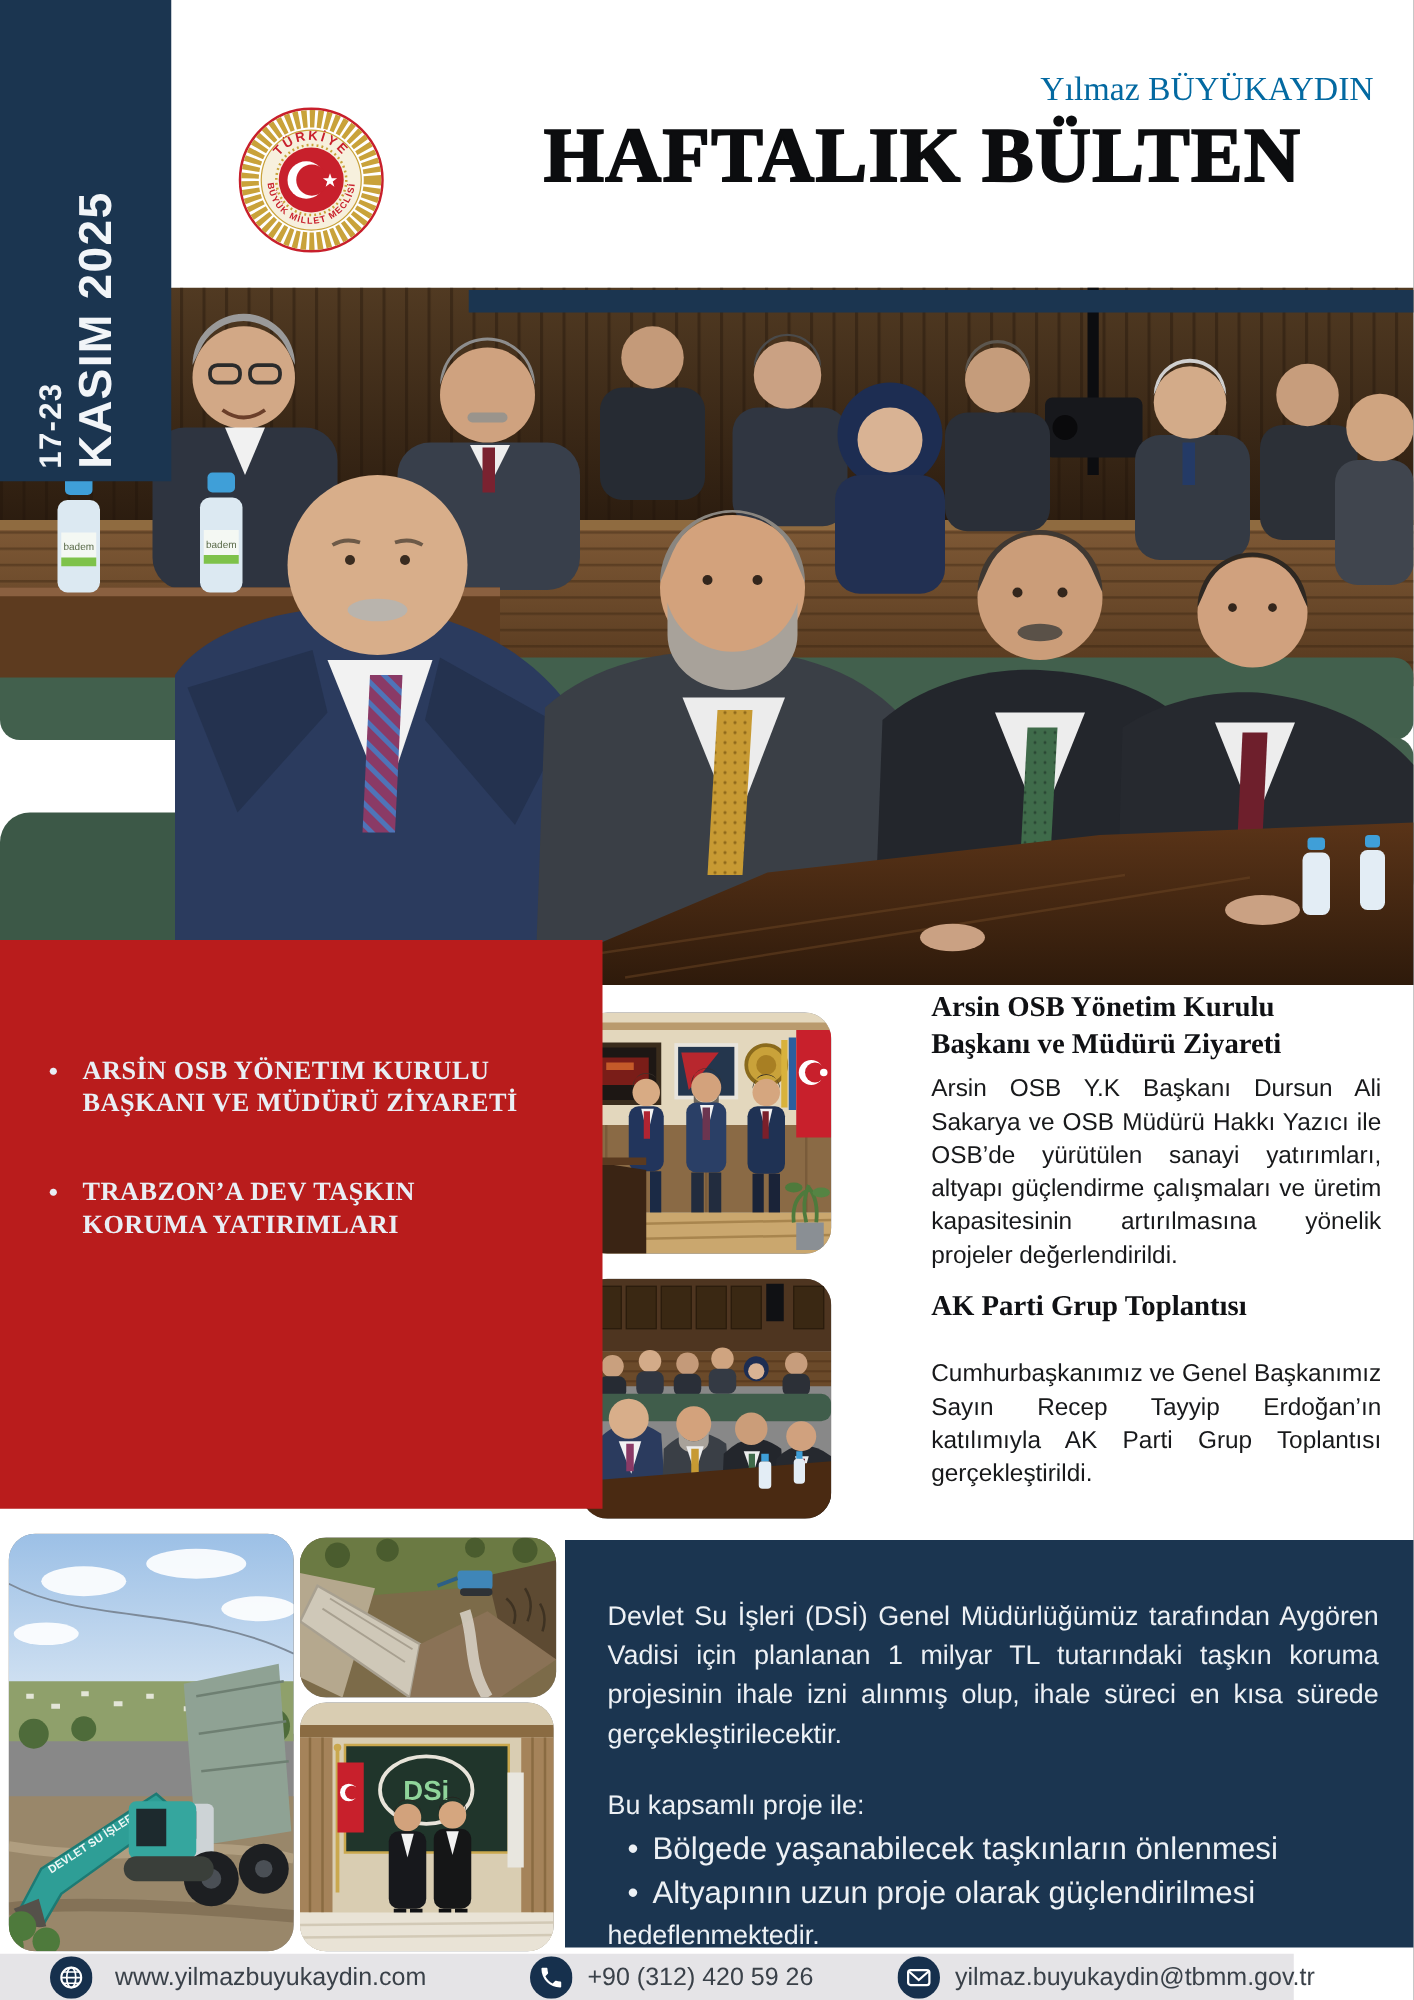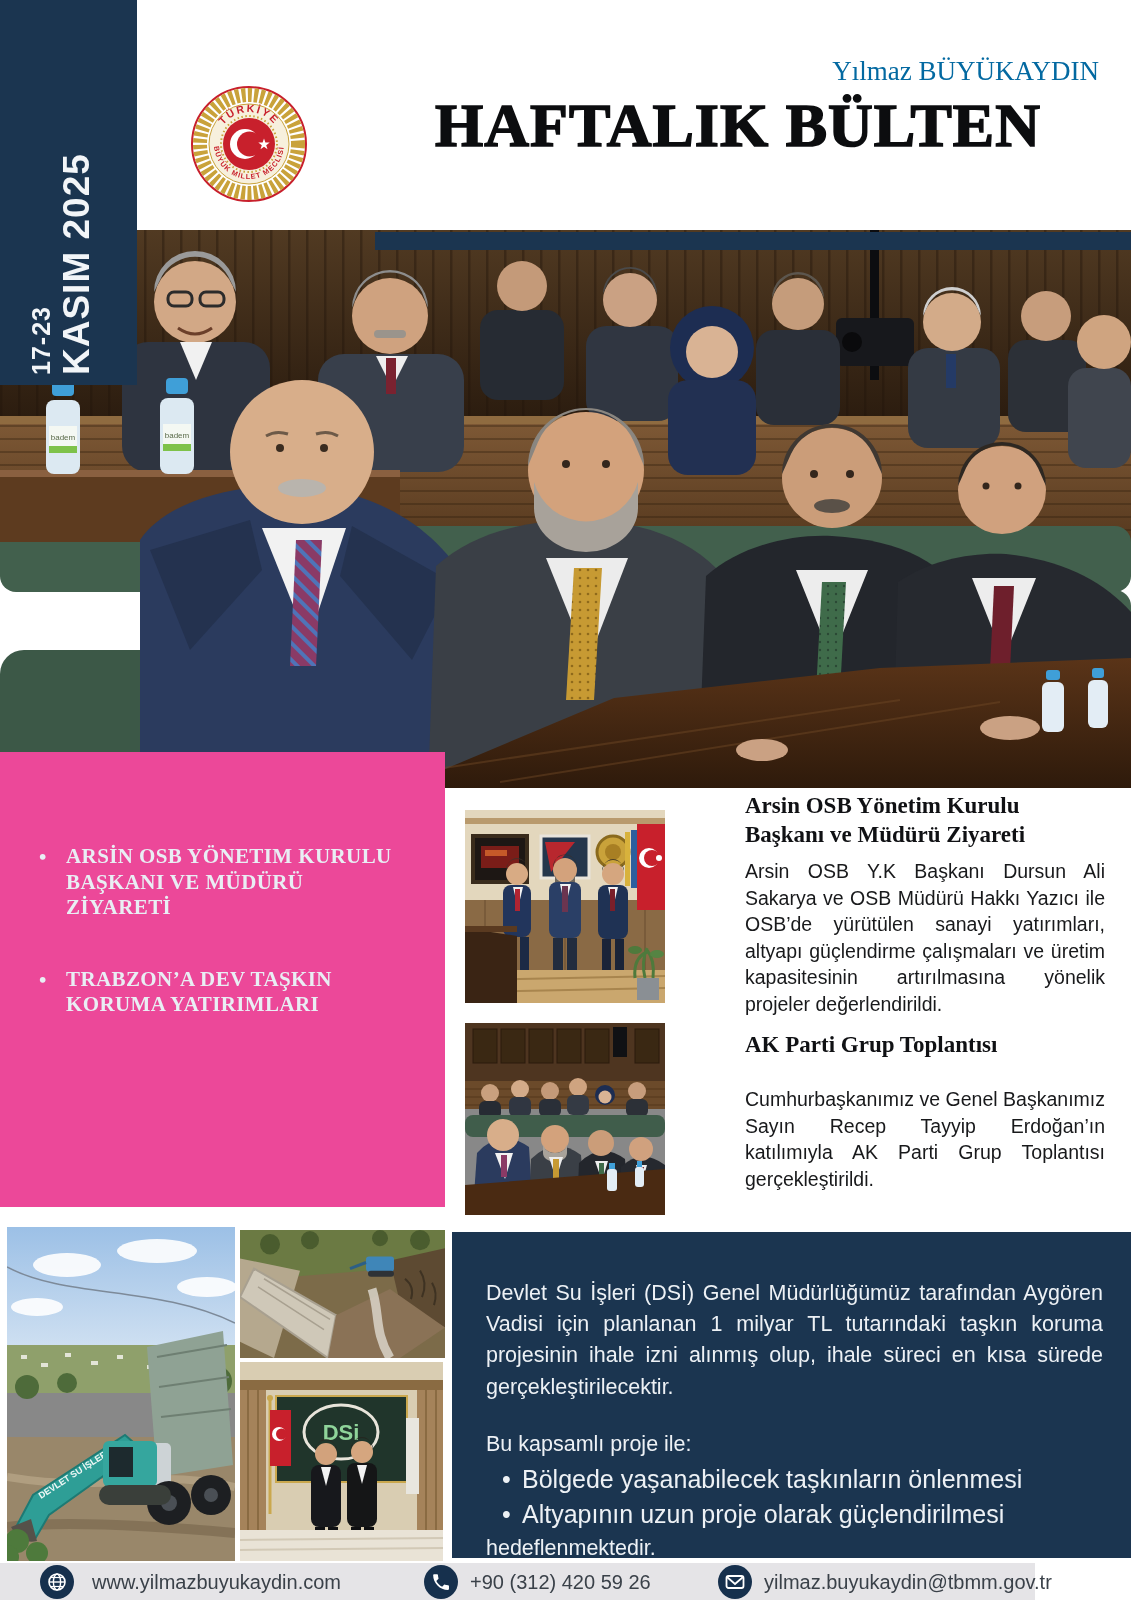--- a/index.html
+++ b/index.html
@@ -18,30 +18,30 @@
              font-size:62px;font-weight:700;color:#0c0d0f;letter-spacing:1px;
              -webkit-text-stroke:1.6px #0c0d0f;z-index:2;}
   .logo{position:absolute;left:189px;top:84px;width:120px;height:120px;z-index:2;}
   .divider{position:absolute;left:375px;top:232px;width:756px;height:18px;background:#1b3550;z-index:2;}
 
   
   .main-photo{position:absolute;left:0;top:230px;width:1131px;height:558px;z-index:1;}
   .main-photo svg,.ph svg{display:block;width:100%;height:100%;}
 
   
-  .agenda{position:absolute;left:0;top:752px;width:445px;height:455px;background:#ec4899;z-index:4;
+  .agenda{position:absolute;left:0;top:752px;width:482px;height:455px;background:#b91c1c;z-index:4;
           box-sizing:border-box;padding:92px 52px 0 66px;}
   .agenda ul{margin:0;padding:0;list-style:none;}
   .agenda li{position:relative;color:#e9eef4;font-family:"Liberation Serif",serif;
              font-weight:700;font-size:21px;line-height:1.22;letter-spacing:.4px;}
   .agenda li + li{margin-top:46px;}
   .agenda li::before{content:"•";position:absolute;left:-27px;top:1px;font-size:21px;}
 
   
-  .ph{position:absolute;overflow:hidden;background:#888;}
+  .ph{position:absolute;overflow:hidden;background:#888;border-radius:21px;}
   .ph1{left:465px;top:810px;width:200px;height:193px;}
   .ph2{left:465px;top:1023px;width:200px;height:192px;}
   .art-title{position:absolute;left:745px;width:358px;font-size:23px;font-weight:700;
              color:#101114;line-height:1.28;}
   .t1{top:791px;} .t2{top:1030px;}
   .art-body{position:absolute;left:745px;width:360px;font-size:19.5px;color:#18191b;
             line-height:1.36;text-align:justify;}
   .b1{top:858px;} .b2{top:1086px;}
 
   

